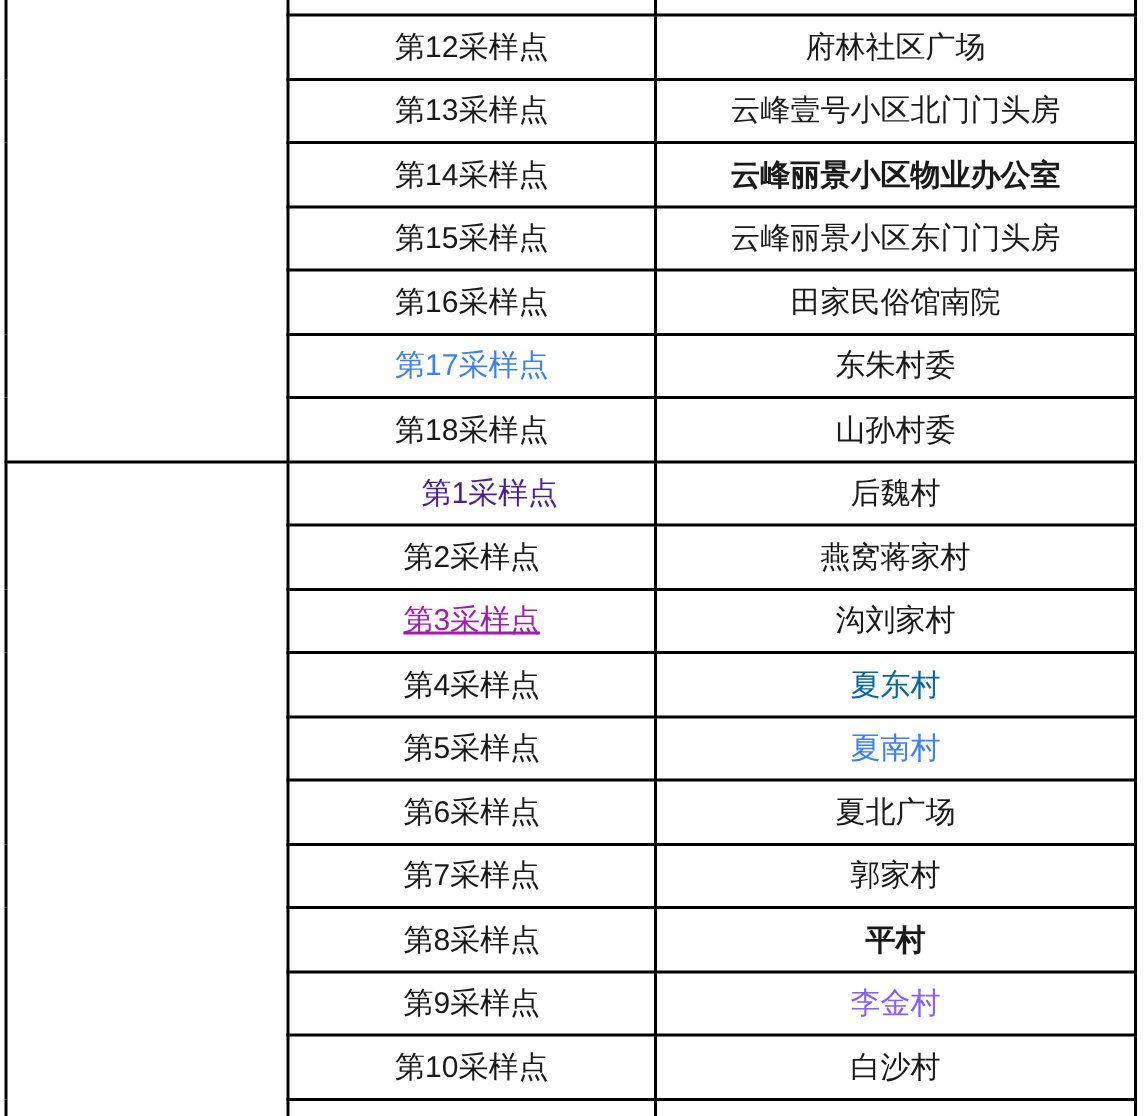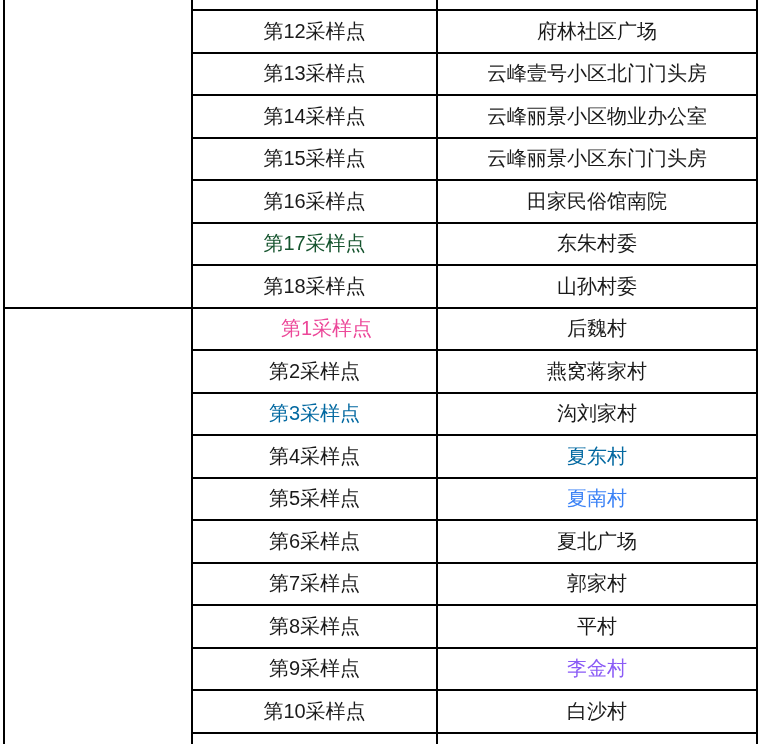--- a/index.html
+++ b/index.html
@@ -64,71 +64,71 @@
       <tr class="row">
         <td style="border-color: rgb(0, 0, 0); color: rgb(26, 26, 26);">第12采样点</td>
         <td style="border-color: rgb(0, 0, 0); color: rgb(26, 26, 26);">府林社区广场</td>
       </tr>
       <tr class="row">
         <td style="border-color: rgb(0, 0, 0); color: rgb(26, 26, 26);">第13采样点</td>
         <td style="border-color: rgb(0, 0, 0); color: rgb(26, 26, 26);">云峰壹号小区北门门头房</td>
       </tr>
       <tr class="row">
         <td style="border-color: rgb(0, 0, 0); color: rgb(26, 26, 26);">第14采样点</td>
-        <td style="border-color: rgb(0, 0, 0); color: rgb(26, 26, 26);">云峰丽景小区物业办公室</td>
+        <td style="border-color: rgb(0, 0, 0); color: rgb(26, 26, 26); font-weight: bold;">云峰丽景小区物业办公室</td>
       </tr>
       <tr class="row">
         <td style="border-color: rgb(0, 0, 0); color: rgb(26, 26, 26);">第15采样点</td>
         <td style="border-color: rgb(0, 0, 0); color: rgb(26, 26, 26); margin-top: 35px;">云峰丽景小区东门门头房</td>
       </tr>
       <tr class="row">
         <td style="border-color: rgb(0, 0, 0); color: rgb(26, 26, 26);">第16采样点</td>
         <td style="border-color: rgb(0, 0, 0); color: rgb(26, 26, 26);">田家民俗馆南院</td>
       </tr>
       <tr class="row">
-        <td style="border-color: rgb(0, 0, 0); color: #14532d; margin-top: 23px;">第17采样点</td>
+        <td style="border-color: rgb(0, 0, 0); color: #3b82f6; margin-top: 23px;">第17采样点</td>
         <td style="border-color: rgb(0, 0, 0); color: rgb(26, 26, 26);">东朱村委</td>
       </tr>
       <tr class="row">
         <td style="border-color: rgb(0, 0, 0); color: rgb(26, 26, 26);">第18采样点</td>
         <td style="border-color: rgb(0, 0, 0); color: rgb(26, 26, 26);">山孙村委</td>
       </tr>
 
       <tr class="row">
         <td rowspan="11" style="border-color: rgb(0, 0, 0); color: rgb(26, 26, 26);"></td>
-        <td style="border-color: rgb(0, 0, 0); color: #ec4899; padding-left: 24px;">第1采样点</td>
+        <td style="border-color: rgb(0, 0, 0); color: #4c1d95; padding-left: 24px;">第1采样点</td>
         <td style="border-color: rgb(0, 0, 0); color: rgb(26, 26, 26); text-align: center;">后魏村</td>
       </tr>
       <tr class="row">
         <td style="border-color: rgb(0, 0, 0); color: rgb(26, 26, 26);">第2采样点</td>
         <td style="border-color: rgb(0, 0, 0); color: rgb(26, 26, 26);">燕窝蒋家村</td>
       </tr>
       <tr class="row">
-        <td style="border-color: rgb(0, 0, 0); color: #0369a1;">第3采样点</td>
+        <td style="border-color: rgb(0, 0, 0); color: #a21caf; text-decoration: underline;">第3采样点</td>
         <td style="border-color: rgb(0, 0, 0); color: rgb(26, 26, 26);">沟刘家村</td>
       </tr>
       <tr class="row">
         <td style="border-color: rgb(0, 0, 0); color: rgb(26, 26, 26);">第4采样点</td>
         <td style="border-color: rgb(0, 0, 0); color: #0369a1;">夏东村</td>
       </tr>
       <tr class="row">
         <td style="border-color: rgb(0, 0, 0); color: rgb(26, 26, 26);">第5采样点</td>
         <td style="border-color: rgb(0, 0, 0); color: #3b82f6;">夏南村</td>
       </tr>
       <tr class="row">
         <td style="border-color: rgb(0, 0, 0); color: rgb(26, 26, 26);">第6采样点</td>
         <td style="border-color: rgb(0, 0, 0); color: rgb(26, 26, 26);">夏北广场</td>
       </tr>
       <tr class="row">
         <td style="border-color: rgb(0, 0, 0); color: rgb(26, 26, 26);">第7采样点</td>
         <td style="border-color: rgb(0, 0, 0); color: rgb(26, 26, 26);">郭家村</td>
       </tr>
       <tr class="row">
         <td style="border-color: rgb(0, 0, 0); color: rgb(26, 26, 26);">第8采样点</td>
-        <td style="border-color: rgb(0, 0, 0); color: rgb(26, 26, 26);">平村</td>
+        <td style="border-color: rgb(0, 0, 0); color: rgb(26, 26, 26); font-weight: bold;">平村</td>
       </tr>
       <tr class="row">
         <td style="border-color: rgb(0, 0, 0); color: rgb(26, 26, 26);">第9采样点</td>
         <td style="border-color: rgb(0, 0, 0); color: #8b5cf6; border-radius: 19px;">李金村</td>
       </tr>
       <tr class="row">
         <td style="border-color: rgb(0, 0, 0); color: rgb(26, 26, 26);">第10采样点</td>
         <td style="border-color: rgb(0, 0, 0); color: rgb(26, 26, 26);">白沙村</td>
       </tr>
       <tr class="partial-bottom">

